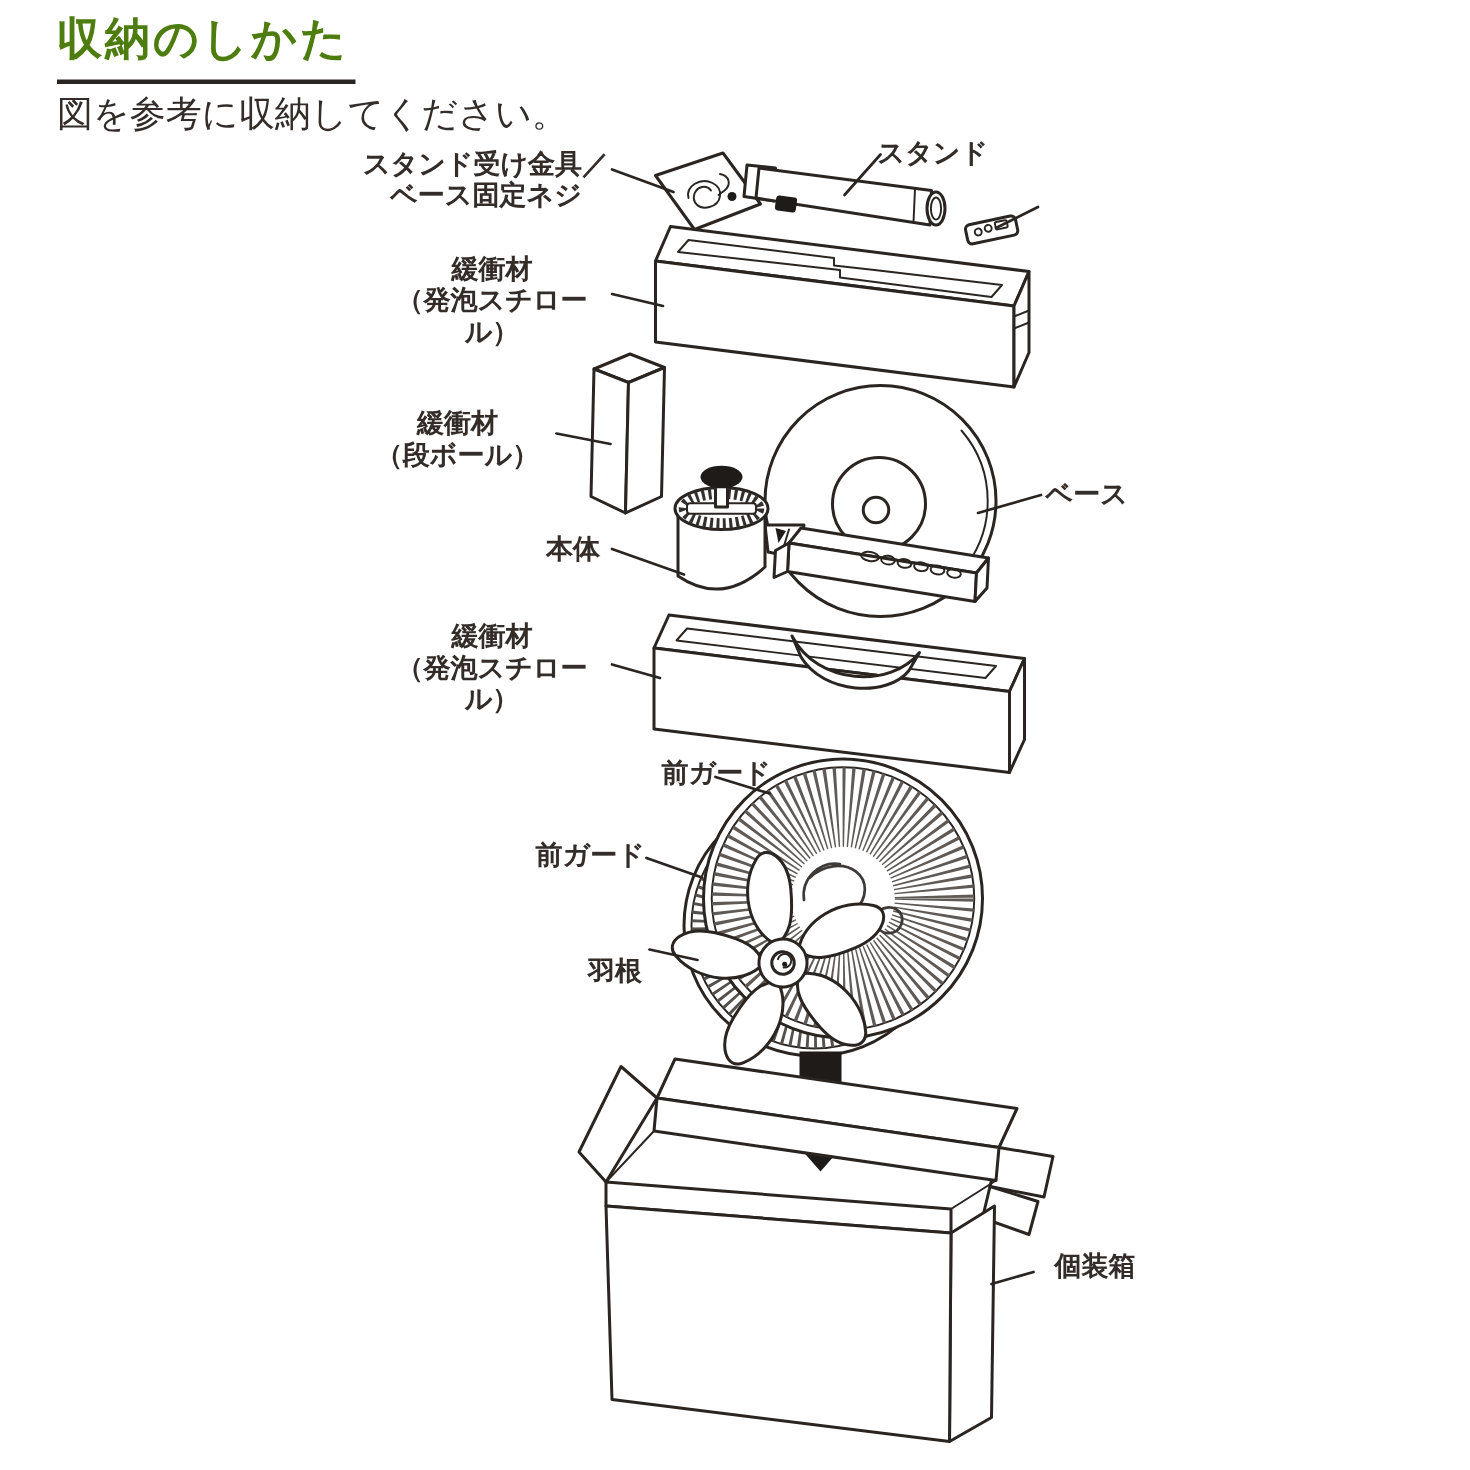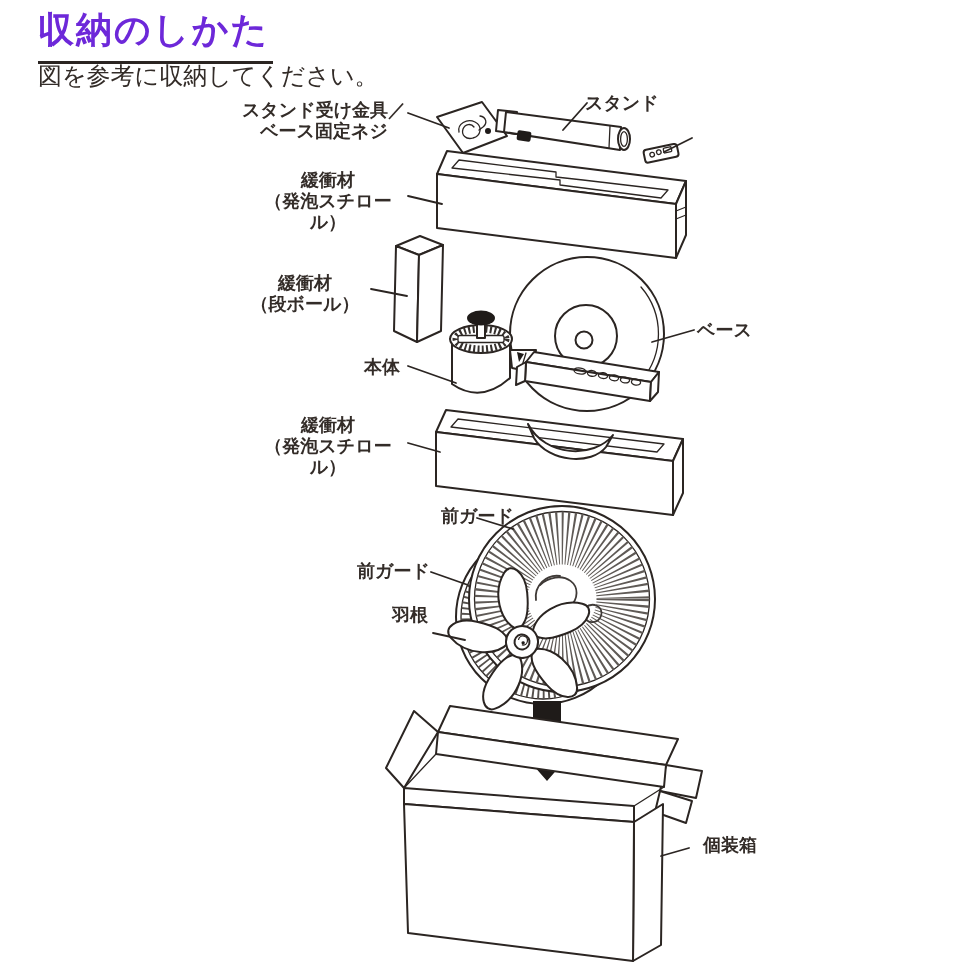--- a/index.html
+++ b/index.html
@@ -1,19 +1,19 @@
 <!DOCTYPE html>
 <html><head>
 <meta charset="utf-8">
 <style>
   html,body{margin:0;padding:0;background:#ffffff;width:980px;height:980px;overflow:hidden;}
   .page{position:relative;width:980px;height:980px;background:#fff;
         font-family:"DejaVu Sans","Liberation Sans",sans-serif;color:#332c28;}
-  .title{position:absolute;left:38px;top:6px;font-size:36px;font-weight:bold;
-         letter-spacing:2px;color:#6d28d9;border-bottom:3px solid #2b2522;
+  .title{position:absolute;left:38px;top:6px;font-size:30px;font-weight:bold;
+         letter-spacing:2px;color:#4d7c0f;border-bottom:3px solid #2b2522;
          padding:0 4px 6px 0;display:inline-block;}
   .subtitle{position:absolute;left:38px;top:60px;font-size:24px;color:#332c28;}
   .diagram{position:absolute;left:0;top:0;width:980px;height:980px;}
   .diagram svg{position:absolute;left:0;top:0;}
   .lbl{position:absolute;font-size:18px;font-weight:bold;line-height:21px;
        color:#332c28;white-space:pre-line;}
   .r{text-align:center;}
   
   svg .s{fill:#ffffff;stroke:#2b2522;stroke-width:2;stroke-linejoin:round;stroke-linecap:round;}
   svg .nf{fill:none;stroke:#2b2522;stroke-width:2;stroke-linejoin:round;stroke-linecap:round;}
@@ -184,16 +184,16 @@
     <div class="lbl r" style="left:250px;top:169px;width:156px;">緩衝材
 （発泡スチロール）</div>
     <div class="lbl r" style="left:242px;top:272px;width:126px;">緩衝材
 （段ボール）</div>
     <div class="lbl" style="left:364px;top:356px;">本体</div>
     <div class="lbl" style="left:697px;top:319px;">ベース</div>
     <div class="lbl r" style="left:250px;top:414px;width:156px;">緩衝材
 （発泡スチロール）</div>
     <div class="lbl" style="left:401px;top:505px;margin-left:40px;">前ガード</div>
     <div class="lbl" style="left:357px;top:560px;">前ガード</div>
-    <div class="lbl" style="left:392px;top:604px;">羽根</div>
+    <div class="lbl" style="left:392px;top:637px;">羽根</div>
     <div class="lbl" style="left:691px;top:834px;margin-left:12px;">個装箱</div>
   </div>
 </div>
 
 </body></html>

